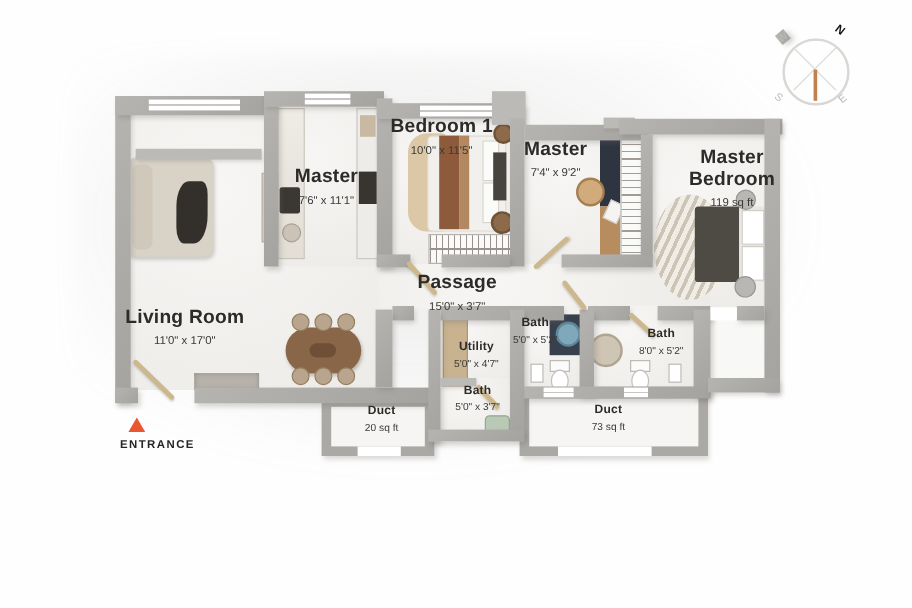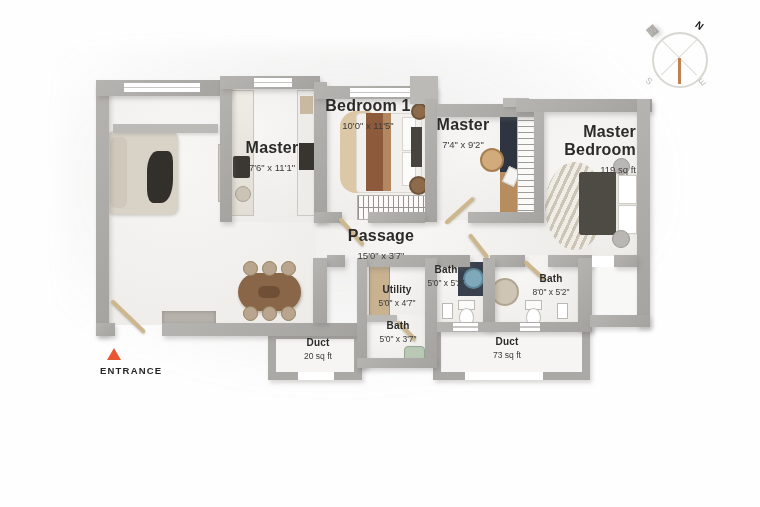--- a/index.html
+++ b/index.html
@@ -173,33 +173,37 @@
   <div class="win" style="left:453px;top:323px;width:25px;height:8px;"></div>
   <div class="win" style="left:520px;top:323px;width:20px;height:8px;"></div>
 
   <div class="door" style="left:113px;top:299px;width:46px;transform:rotate(44deg);"></div>
   <div class="door" style="left:341px;top:217px;width:36px;transform:rotate(48deg);"></div>
   <div class="door" style="left:444px;top:222px;width:38px;transform:rotate(-42deg);"></div>
   <div class="door" style="left:471px;top:233px;width:30px;transform:rotate(52deg);"></div>
   <div class="door" style="left:526px;top:260px;width:28px;transform:rotate(42deg);"></div>
   <div class="door" style="left:399px;top:320px;width:26px;transform:rotate(46deg);"></div>
 
+  <div class="room-label" style="left:98px;top:256px;width:112px;">
+    <div class="room-name">Living Room</div>
+    <div class="room-dims">11'0" x 17'0"</div>
+  </div>
   <div class="room-label" style="left:230px;top:139px;width:84px;">
     <div class="room-name">Master</div>
     <div class="room-dims">7'6" x 11'1"</div>
   </div>
   <div class="room-label" style="left:322px;top:97px;width:92px;">
     <div class="room-name">Bedroom 1</div>
     <div class="room-dims">10'0" x 11'5"</div>
   </div>
   <div class="room-label" style="left:428px;top:116px;width:70px;">
     <div class="room-name">Master</div>
     <div class="room-dims">7'4" x 9'2"</div>
   </div>
-  <div class="room-label" style="left:528px;top:123px;width:108px;text-align:right;">
+  <div class="room-label" style="left:556px;top:123px;width:108px;">
     <div class="room-name">Master Bedroom</div>
     <div class="room-dims">119 sq ft</div>
   </div>
   <div class="room-label" style="left:346px;top:227px;width:70px;">
     <div class="room-name">Passage</div>
     <div class="room-dims">15'0" x 3'7"</div>
   </div>
   <div class="room-label sm" style="left:367px;top:284px;width:60px;">
     <div class="room-name">Utility</div>
     <div class="room-dims">5'0" x 4'7"</div>

